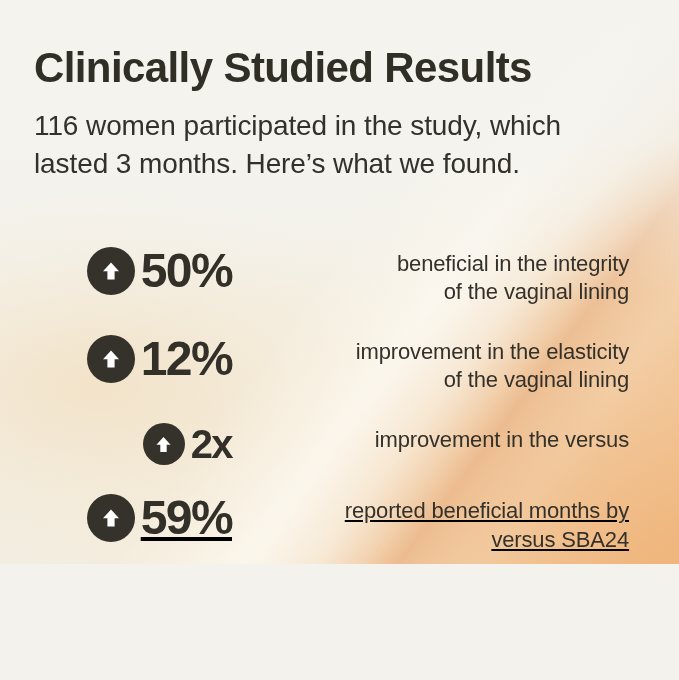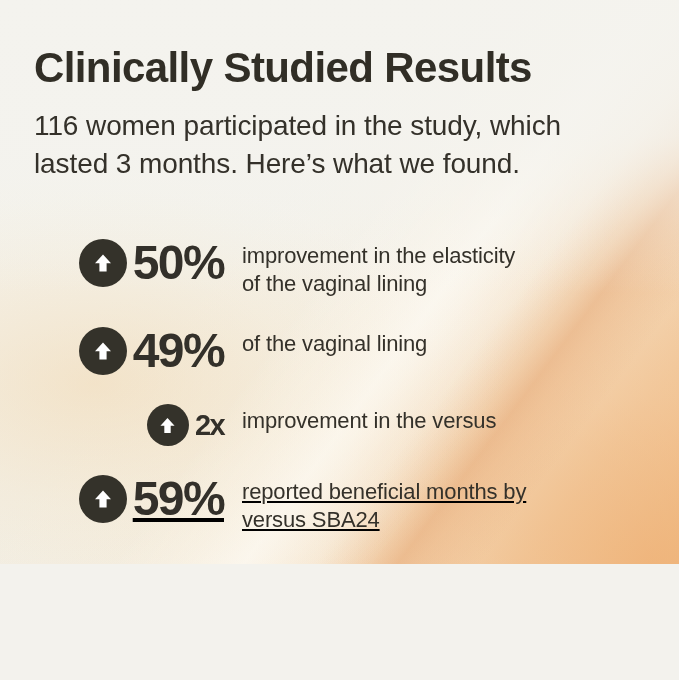--- a/index.html
+++ b/index.html
@@ -101,24 +101,25 @@
     padding-top: 16px;
     font-size: 28px;
     font-weight: 400;
     line-height: 1.38;
     letter-spacing: -0.1px;
     color: #34312a;
     max-width: 540px;
   }
 
   .stats {
-    margin: 8px;
+    margin: 16px;
     padding: 0;
     list-style: none;
     padding-top: 46px;
+    text-align: right;
   }
 
   .stat-row {
     display: flex;
     align-items: flex-start;
     margin-bottom: 28px;
   }
   .stat-row:last-child { margin-bottom: 0; text-decoration: underline; }
 
   
@@ -150,21 +151,21 @@
 
   .stat-value {
     font-size: 48px;
     font-weight: 700;
     letter-spacing: -1.6px;
     line-height: 1;
     color: #33302a;
     white-space: nowrap;
   }
   .stat-row.compact .stat-value {
-    font-size: 29px;
+    font-size: 40px;
   }
 
   .stat-desc {
     flex: 1 1 auto;
     padding-left: 18px;
     padding-top: 4px;
     font-size: 22px;
     font-weight: 400;
     line-height: 1.28;
     letter-spacing: -0.15px;
@@ -196,35 +197,36 @@
       <li class="stat-row">
         <div class="stat-value-group">
           <span class="badge">
             <svg width="26" height="26" viewBox="0 0 26 26" aria-hidden="true">
               <path d="M13 4.4 L21 13.2 L16.6 13.2 L16.6 21.6 L9.4 21.6 L9.4 13.2 L5 13.2 Z" fill="#ffffff"></path>
             </svg>
           </span>
           <span class="stat-value">50%</span>
         </div>
         <div class="stat-desc">
+          <span class="line">beneficial in the integrity</span>
+          <span class="line">of the vaginal lining</span>
+        </div>
+      </li>
+
+      <li class="stat-row">
+        <div class="stat-value-group">
+          <span class="badge">
+            <svg width="26" height="26" viewBox="0 0 26 26" aria-hidden="true">
+              <path d="M13 4.4 L21 13.2 L16.6 13.2 L16.6 21.6 L9.4 21.6 L9.4 13.2 L5 13.2 Z" fill="#ffffff"></path>
+            </svg>
+          </span>
+          <span class="stat-value">12%</span>
+        </div>
+        <div class="stat-desc">
           <span class="line">improvement in the elasticity</span>
-          <span class="line">of the vaginal lining</span>
-        </div>
-      </li>
-
-      <li class="stat-row">
-        <div class="stat-value-group">
-          <span class="badge">
-            <svg width="26" height="26" viewBox="0 0 26 26" aria-hidden="true">
-              <path d="M13 4.4 L21 13.2 L16.6 13.2 L16.6 21.6 L9.4 21.6 L9.4 13.2 L5 13.2 Z" fill="#ffffff"></path>
-            </svg>
-          </span>
-          <span class="stat-value">49%</span>
-        </div>
-        <div class="stat-desc">
           <span class="line">of the vaginal lining</span>
         </div>
       </li>
 
       <li class="stat-row compact">
         <div class="stat-value-group">
           <span class="badge">
             <svg width="23" height="23" viewBox="0 0 26 26" aria-hidden="true">
               <path d="M13 4.4 L21 13.2 L16.6 13.2 L16.6 21.6 L9.4 21.6 L9.4 13.2 L5 13.2 Z" fill="#ffffff"></path>
             </svg>

